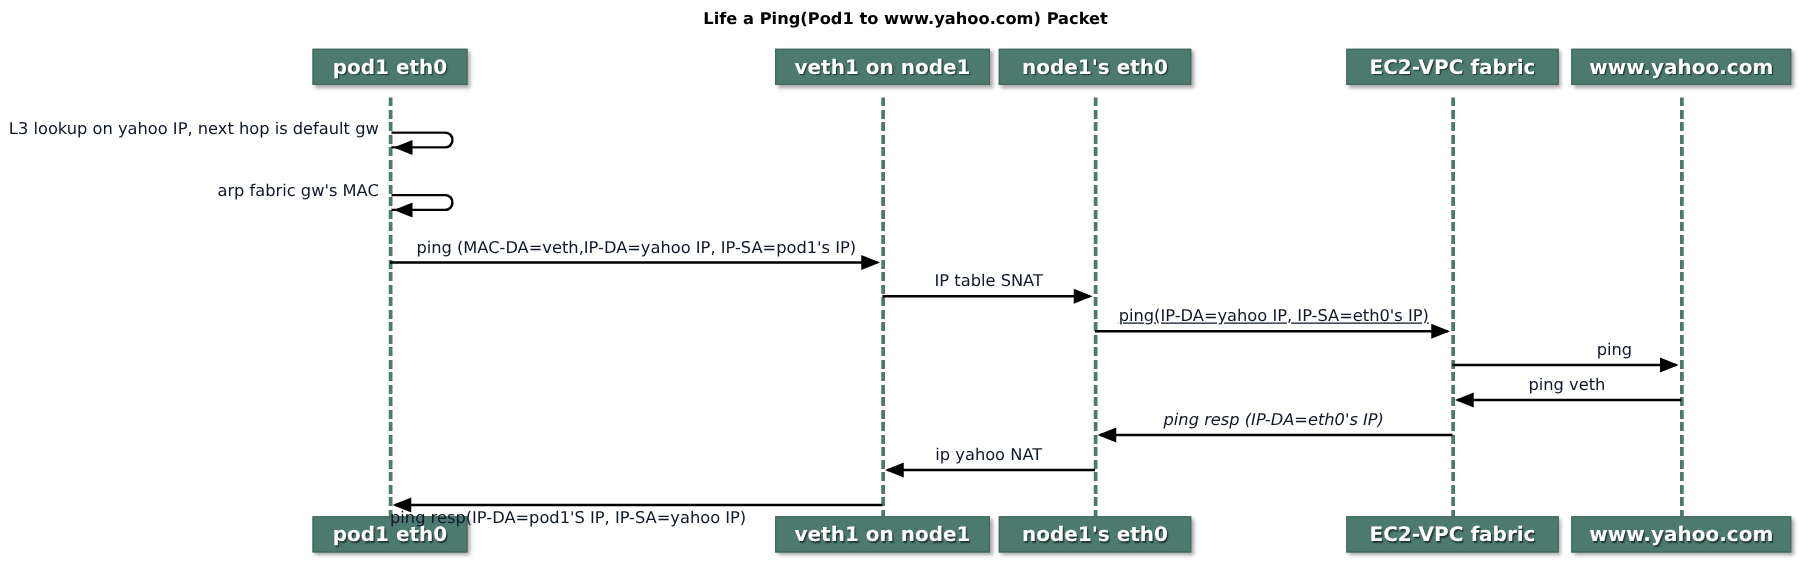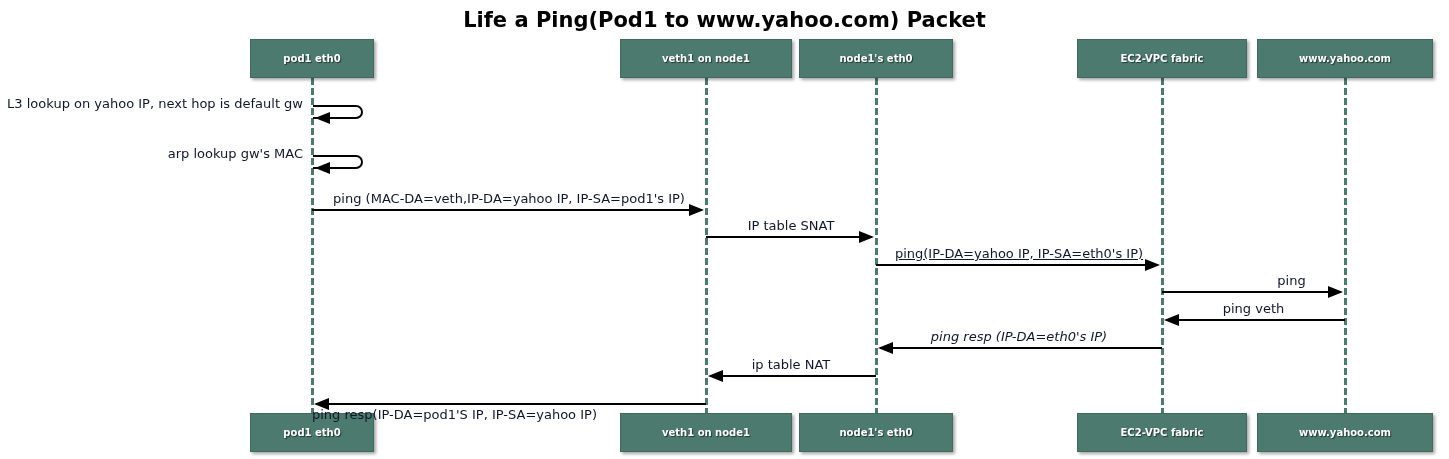--- a/index.html
+++ b/index.html
@@ -12,32 +12,32 @@
     height: 459px;
     background: #ffffff;
     overflow: hidden;
   }
 
   .diagram-title {
     position: absolute;
     left: 0; top: 8px;
     width: 100%;
     text-align: center;
-    font-size: 21px;
+    font-size: 13px;
     font-weight: bold;
     color: #000000;
   }
 
   .participant-box {
     position: absolute;
-    height: 39px;
+    height: 29px;
     display: flex;
     align-items: center;
     justify-content: center;
-    font-size: 10px;
+    font-size: 16px;
     font-weight: bold;
     color: #ffffff;
     text-shadow: 1px 1px 1px rgba(0,0,0,0.55);
     box-shadow: 2px 2px 3px rgba(0,0,0,0.35);
     white-space: nowrap;
   }
 
   .lifeline {
     position: absolute;
     width: 3px;
@@ -94,21 +94,21 @@
       <div class="participant-box" style="left: 620px; top: 413px; width: 172px; background: rgb(76, 122, 110); border: 1px solid rgb(65, 105, 94);">veth1 on node1</div>
       <div class="participant-box" style="left: 799px; top: 39px; width: 154px; background: rgb(76, 122, 110); border: 1px solid rgb(65, 105, 94);">node1's eth0</div>
       <div class="participant-box" style="left: 799px; top: 413px; width: 154px; background: rgb(76, 122, 110); border: 1px solid rgb(65, 105, 94);">node1's eth0</div>
       <div class="participant-box" style="left: 1077px; top: 39px; width: 170px; background: rgb(76, 122, 110); border: 1px solid rgb(65, 105, 94);">EC2-VPC fabric</div>
       <div class="participant-box" style="left: 1077px; top: 413px; width: 170px; background: rgb(76, 122, 110); border: 1px solid rgb(65, 105, 94);">EC2-VPC fabric</div>
       <div class="participant-box" style="left: 1257px; top: 39px; width: 176px; background: rgb(76, 122, 110); border: 1px solid rgb(65, 105, 94);">www.yahoo.com</div>
       <div class="participant-box" style="left: 1257px; top: 413px; width: 176px; background: rgb(76, 122, 110); border: 1px solid rgb(65, 105, 94);">www.yahoo.com</div>
       <div class="msg-label" style="left: 0px; top: 95px; width: 303px; text-align: right;">L3 lookup on yahoo IP, next hop is default gw</div>
       <div class="self-loop" style="left: 313px; top: 105px;"></div>
       <div class="arrowhead left" style="left: 315px; top: 112px;"></div>
-      <div class="msg-label" style="left: 0px; top: 145px; width: 303px; text-align: right;">arp lookup gw's MAC</div>
+      <div class="msg-label" style="left: 0px; top: 145px; width: 303px; text-align: right;">arp fabric gw's MAC</div>
       <div class="self-loop" style="left: 313px; top: 155px;"></div>
       <div class="arrowhead left" style="left: 315px; top: 162px;"></div>
       <div class="msg-line" style="left: 312px; top: 209px; width: 390px;"></div>
       <div class="arrowhead right" style="left: 689px; top: 204px;"></div>
       <div class="msg-label" style="left: 312px; top: 190px; width: 394px; text-align: center;">ping (MAC-DA=veth,IP-DA=yahoo IP, IP-SA=pod1's IP)</div>
       <div class="msg-line" style="left: 706px; top: 236px; width: 166px;"></div>
       <div class="arrowhead right" style="left: 859px; top: 231px;"></div>
       <div class="msg-label" style="left: 706px; top: 217px; width: 170px; text-align: center;">IP table SNAT</div>
       <div class="msg-line" style="left: 876px; top: 264px; width: 282px;"></div>
       <div class="arrowhead right" style="left: 1145px; top: 259px;"></div>
@@ -117,18 +117,18 @@
       <div class="arrowhead right" style="left: 1328px; top: 286px;"></div>
       <div class="msg-label" style="left: 1200px; top: 272px; width: 183px; text-align: center;">ping</div>
       <div class="msg-line" style="left: 1166px; top: 319px; width: 179px;"></div>
       <div class="arrowhead left" style="left: 1164px; top: 314px;"></div>
       <div class="msg-label" style="left: 1162px; top: 300px; width: 183px; text-align: center;">ping veth</div>
       <div class="msg-line" style="left: 880px; top: 347px; width: 282px;"></div>
       <div class="arrowhead left" style="left: 878px; top: 342px;"></div>
       <div class="msg-label" style="left: 876px; top: 328px; width: 286px; text-align: center; font-style: italic;">ping resp (IP-DA=eth0's IP)</div>
       <div class="msg-line" style="left: 710px; top: 375px; width: 166px;"></div>
       <div class="arrowhead left" style="left: 708px; top: 370px;"></div>
-      <div class="msg-label" style="left: 706px; top: 356px; width: 170px; text-align: center;">ip table NAT</div>
+      <div class="msg-label" style="left: 706px; top: 356px; width: 170px; text-align: center;">ip yahoo NAT</div>
       <div class="msg-line" style="left: 316px; top: 403px; width: 390px;"></div>
       <div class="arrowhead left" style="left: 314px; top: 398px;"></div>
       <div class="msg-label" style="left: 312px; top: 406px; width: 394px; ">ping resp(IP-DA=pod1'S IP, IP-SA=yahoo IP)</div>
     </div>
 </div>
 
 </body></html>

